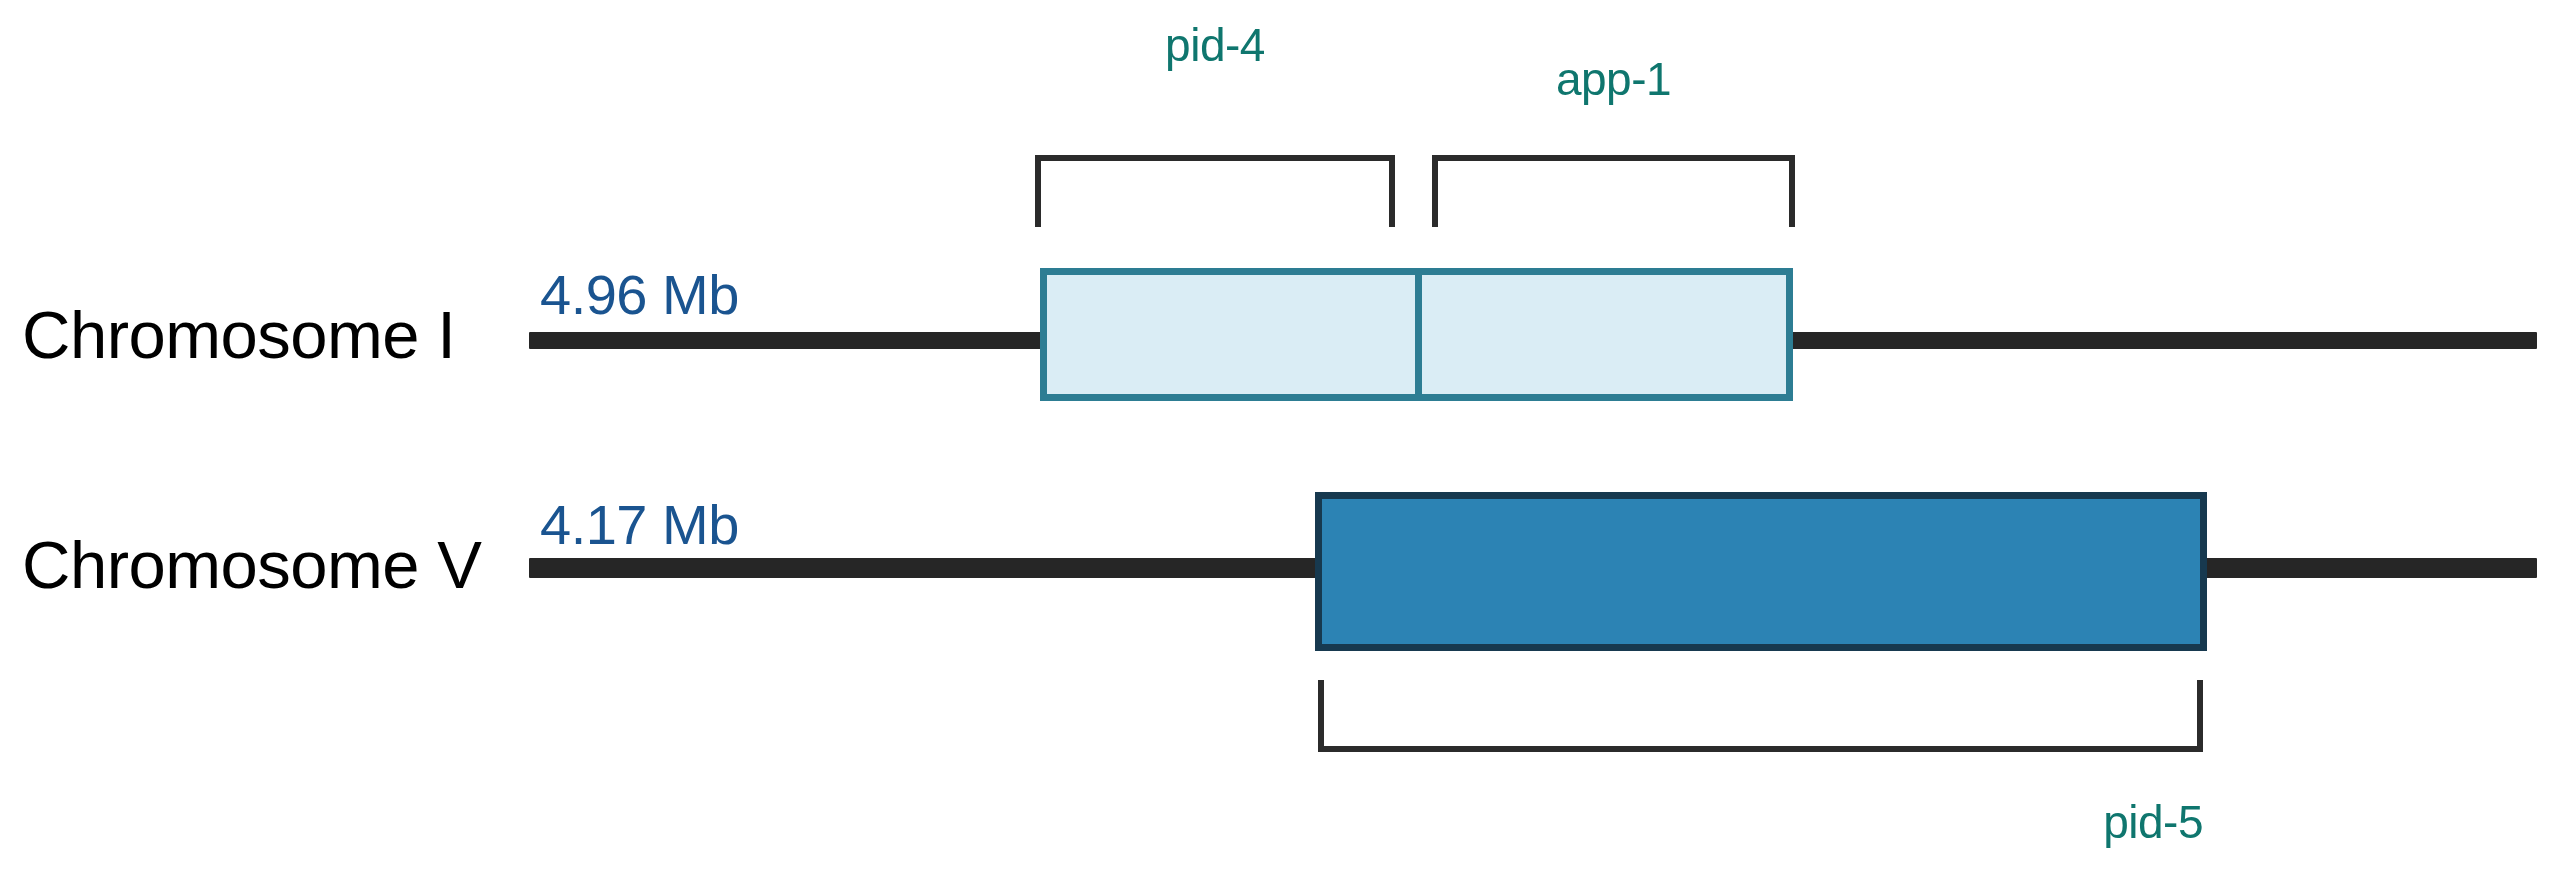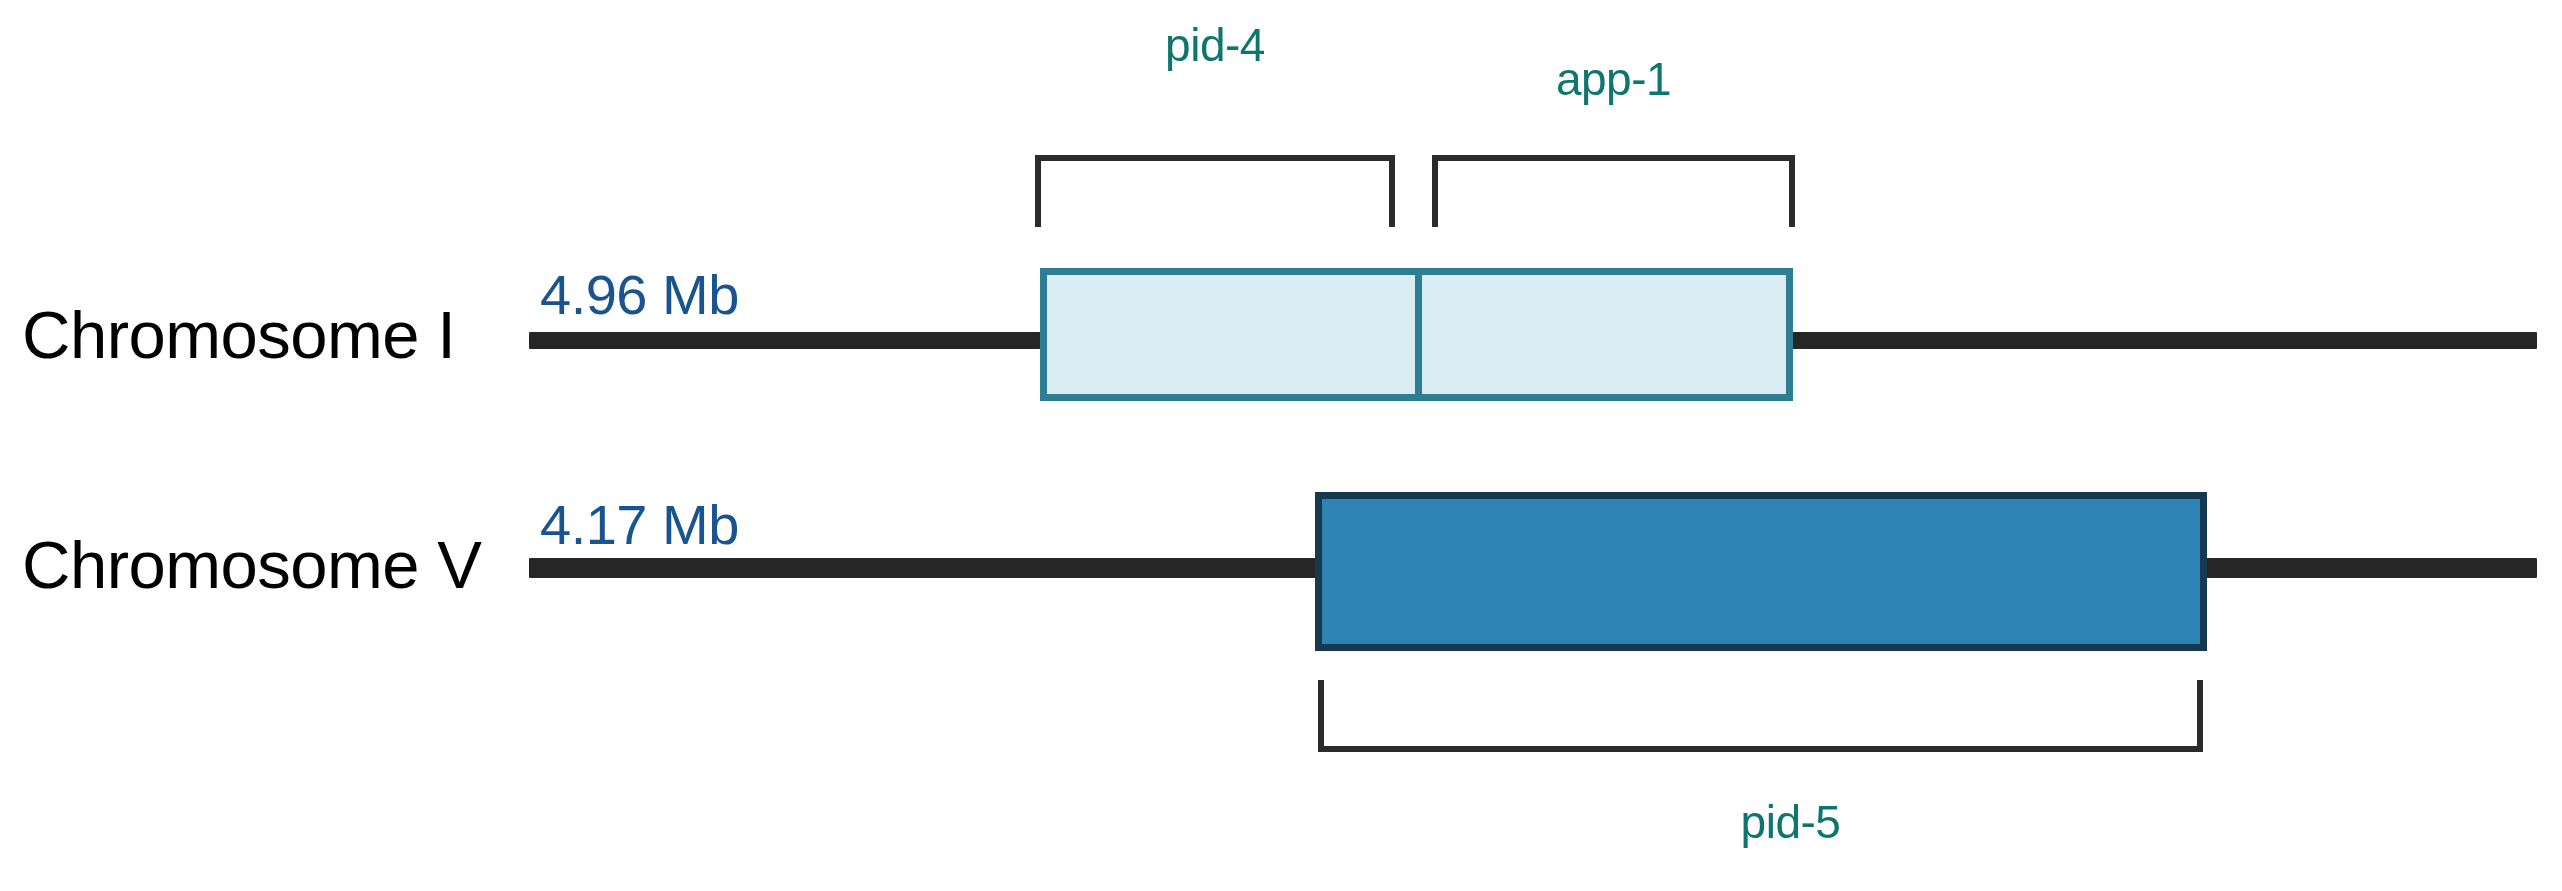--- a/index.html
+++ b/index.html
@@ -118,15 +118,15 @@
   <div class="chrom-label" style="left:22px; top:526px;">Chromosome V</div>
 
   <div class="size-label" style="left:540px; top:492px;">4.17 Mb</div>
 
   <div class="chrom-line" style="left:529px; top:558px; width:2008px; height:20px;"></div>
 
   <div class="region-box dark" style="left:1315px; top:492px; width:892px; height:159px;"></div>
 
   <div class="bracket up" style="left:1318px; top:680px; width:885px; height:72px;"></div>
 
-  <div class="gene-label" style="left:1348px; top:795px; width:885px;">pid-5</div>
+  <div class="gene-label" style="left:1318px; top:795px; width:885px;text-align:right;">pid-5</div>
 
 </div>
 
 </body></html>

